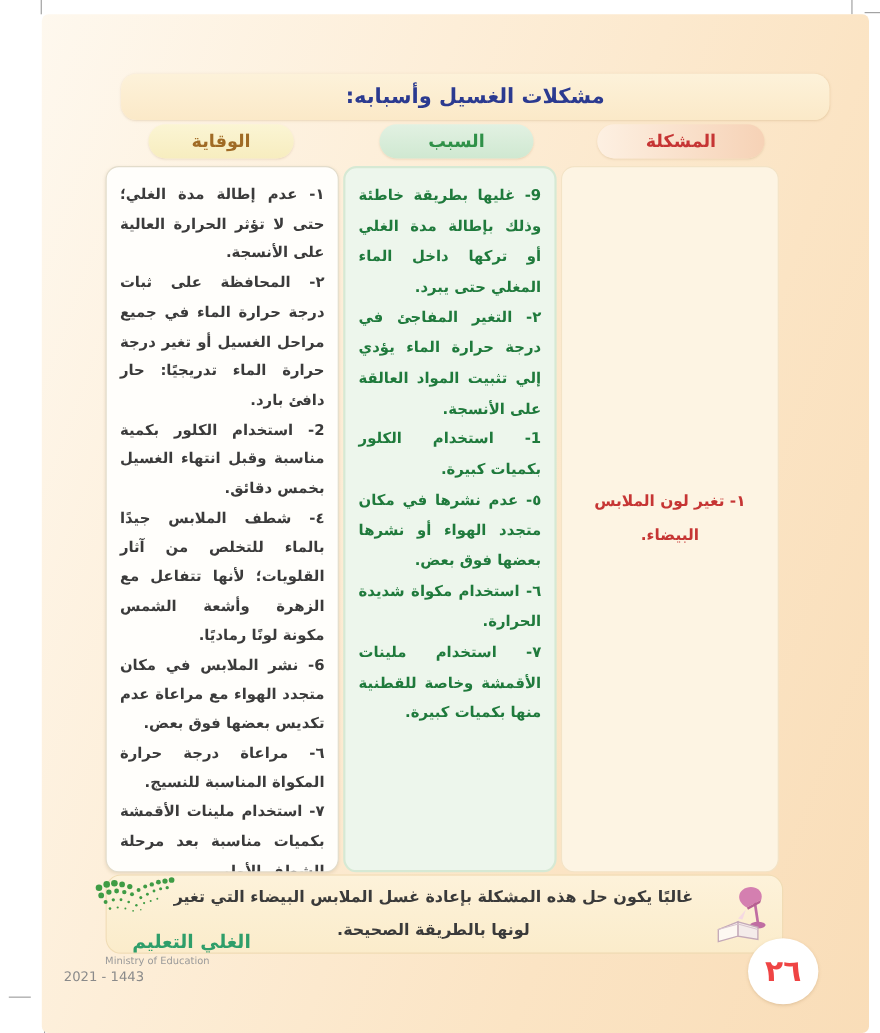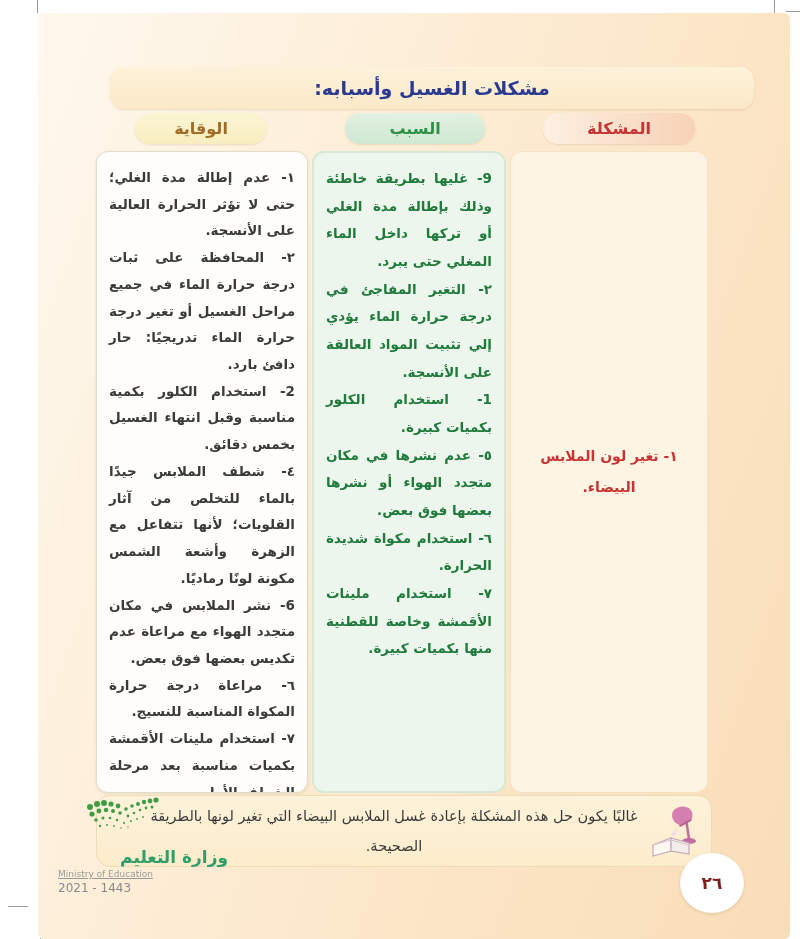--- a/index.html
+++ b/index.html
@@ -68,38 +68,38 @@
   
   .note {
     position:absolute; left:58px; top:782px; width:616px; height:72px;
     background:linear-gradient(180deg,#fdf2da,#fbeccb);
     border:1px solid #f0dcb4; border-radius:14px;
     display:flex; flex-direction:row; align-items:center;
     direction:rtl; padding:4px 8px;
   }
   .note-icon { width:60px; height:62px; flex:0 0 60px; display:flex; align-items:center; justify-content:center; }
   .note-text {
-    flex:1; text-align:center; color:#3a3a3a; font-weight:normal;
+    flex:1; text-align:center; color:#3a3a3a; font-weight:bold;
     font-size:14.5px; line-height:2.1; padding-left:40px;
   }
 
   
   .dots { position:absolute; left:46px; top:784px; width:96px; height:36px; }
   .footer-logo { position:absolute; left:20px; top:834px; width:170px; direction:rtl; text-align:right; }
   .footer-logo .ar { color:#2f9e6a; font-size:17px; font-weight:bold; }
-  .footer-logo .en { color:#9a9a9a; font-size:9px; direction:ltr; text-align:left; margin-top:2px;text-decoration:underline; }
+  .footer-logo .en { color:#9a9a9a; font-size:9px; direction:ltr; text-align:center; margin-top:2px; }
   .footer-logo .yr { color:#8a8a8a; font-size:12px; direction:ltr; text-align:left; margin-top:2px; }
 
   
   .page-num {
     position:absolute; left:642px; top:840px; width:64px; height:60px;
     background:#ffffff; border-radius:50%;
     box-shadow:0 1px 3px rgba(170,130,80,.3);
     display:flex; align-items:center; justify-content:center;
-    color:#7f1d1d; font-weight:bold; font-size:17px;
+    color:#ef4444; font-weight:bold; font-size:27px;
   }
 </style>
 </head>
 <body>
 
 <div class="page">
 
   <div class="mark" style="left:37px;top:0;width:1px;height:13px;"></div>
   <div class="mark" style="left:774px;top:0;width:1px;height:13px;"></div>
   <div class="mark" style="left:786px;top:11px;width:14px;height:1px;"></div>
@@ -193,21 +193,21 @@
           <circle cx="59" cy="20" r="0.9"></circle>
         <circle cx="16" cy="29" r="1.2"></circle>
           <circle cx="23" cy="28" r="1"></circle>
           <circle cx="30" cy="29" r="0.9"></circle>
         <circle cx="37" cy="31" r="0.8"></circle>
           <circle cx="44" cy="30" r="0.7"></circle>
       </g>
     </svg>
 
     <div class="footer-logo">
-      <div class="ar">وزارة التعليم</div>
+      <div class="ar">الغلي التعليم</div>
       <div class="en">Ministry of Education</div>
       <div class="yr">2021 - 1443</div>
     </div>
 
     <div class="page-num">
       <span>٢٦</span>
     </div>
 
   </div>
 </div>

